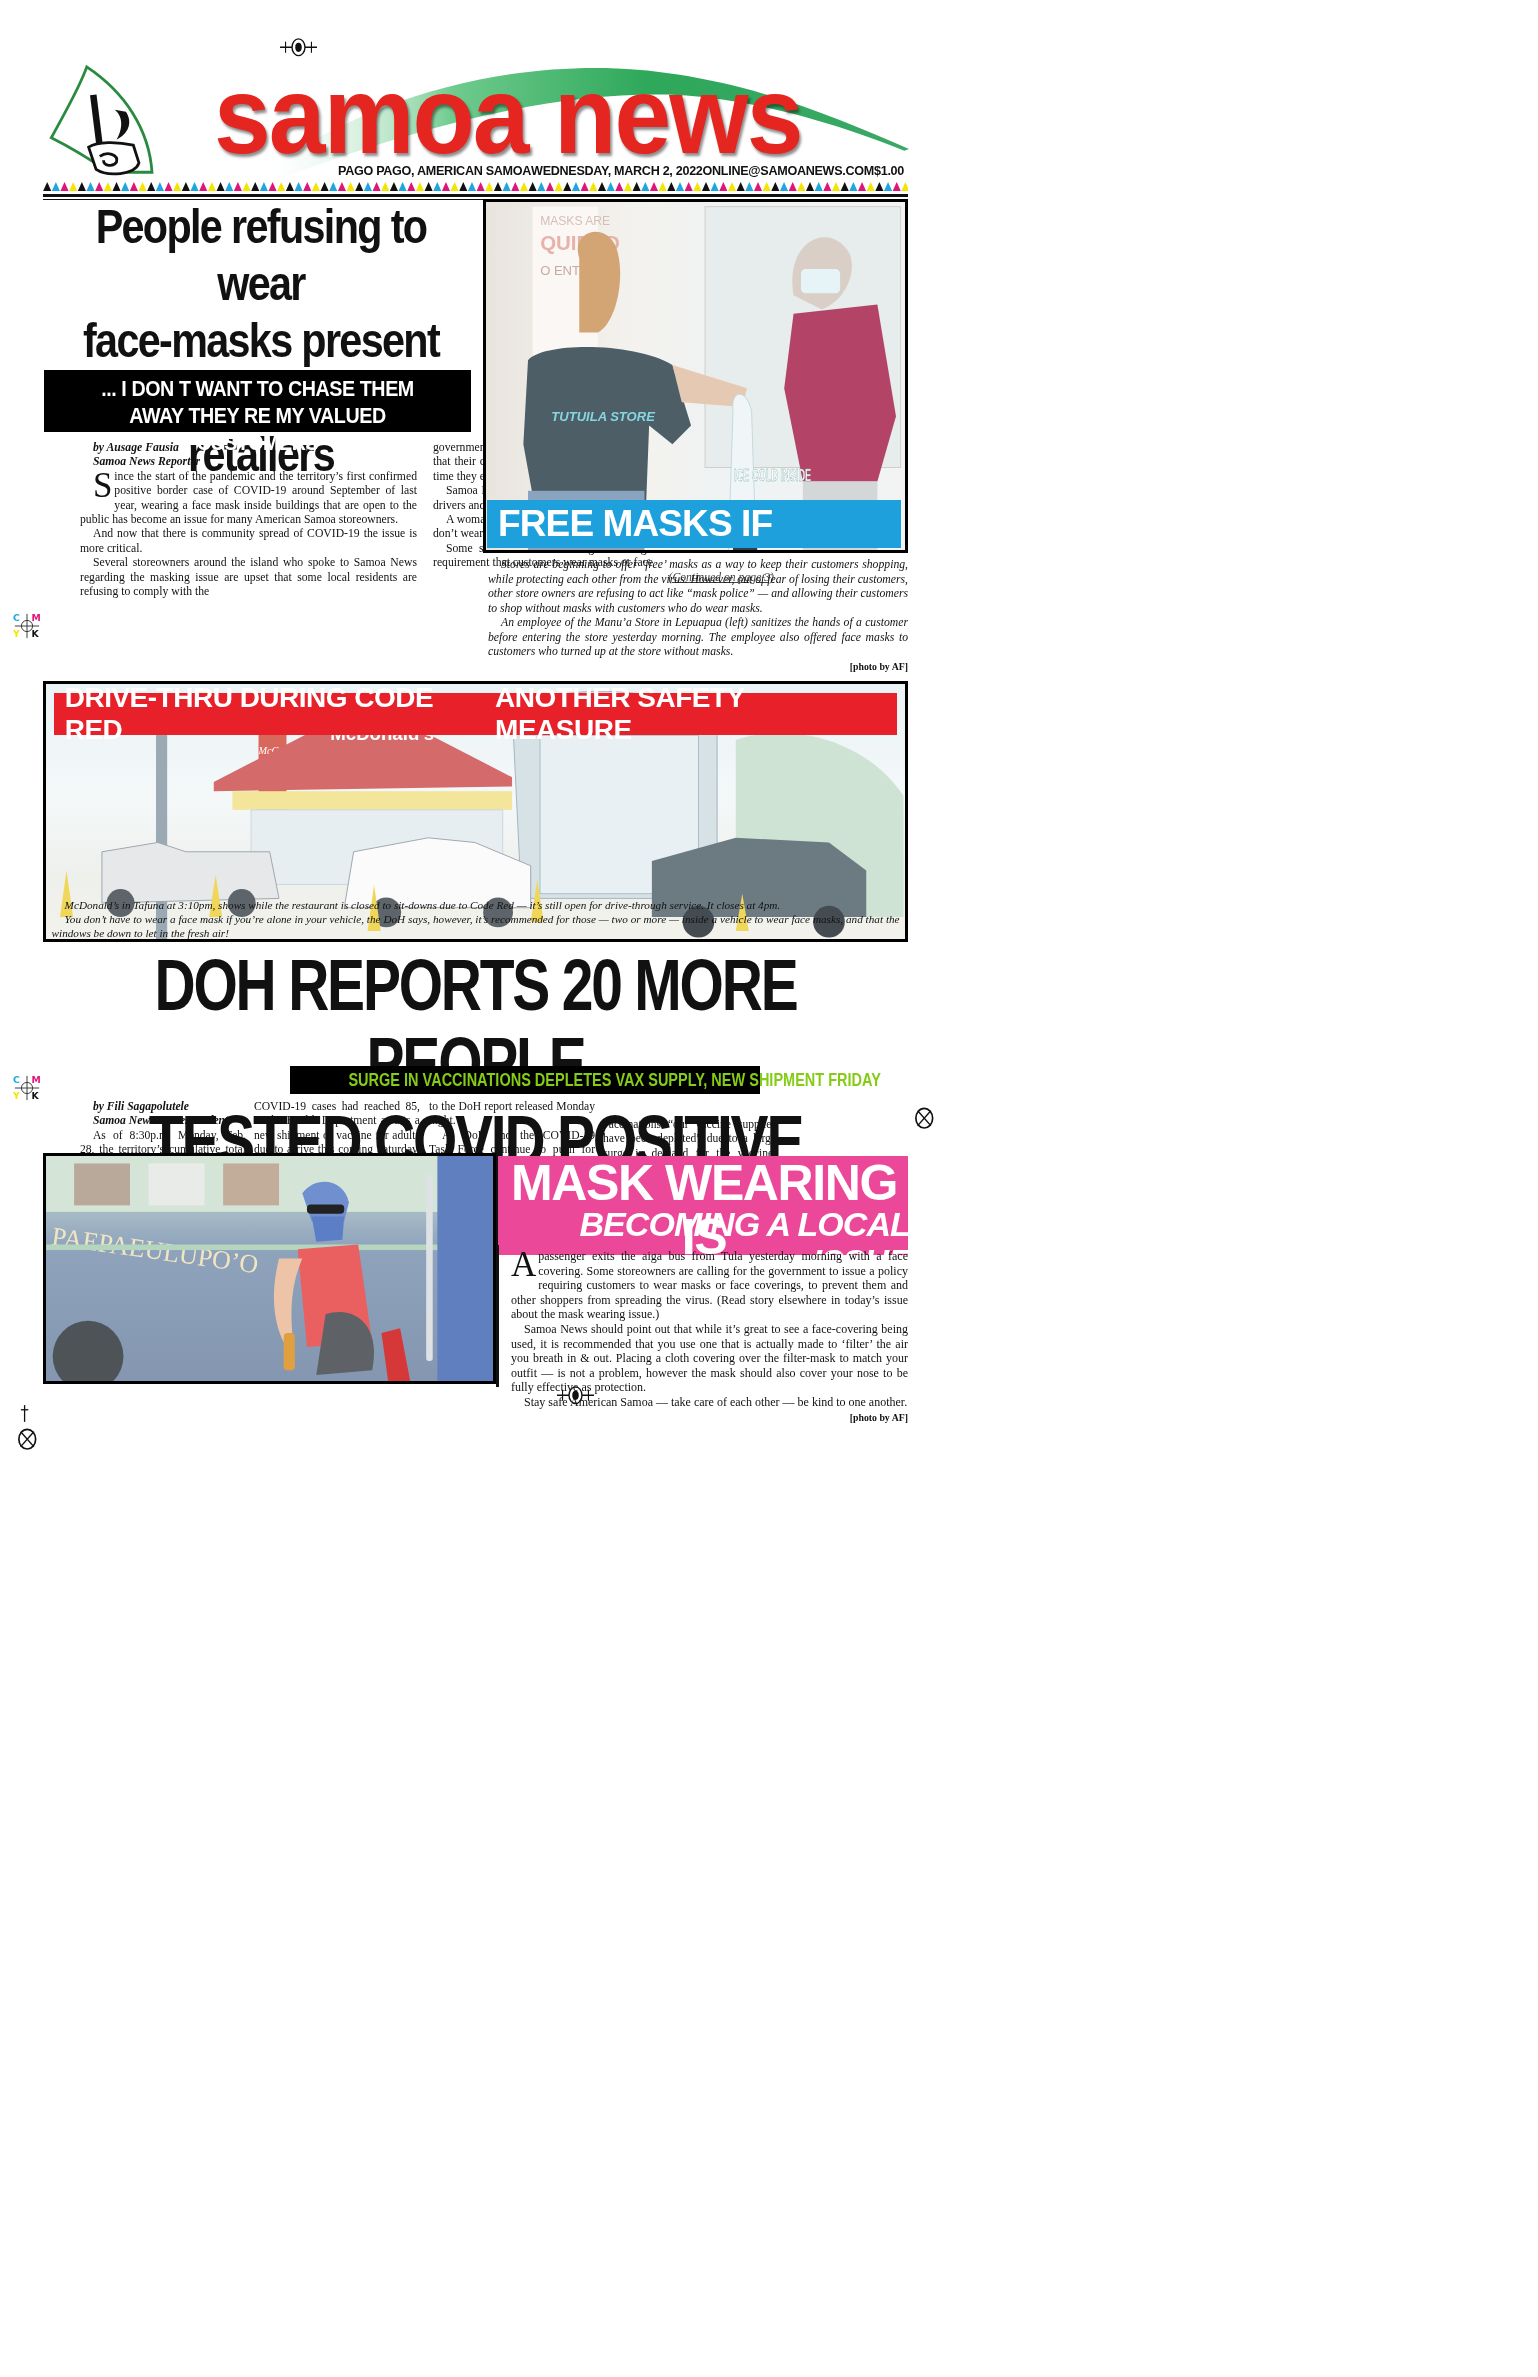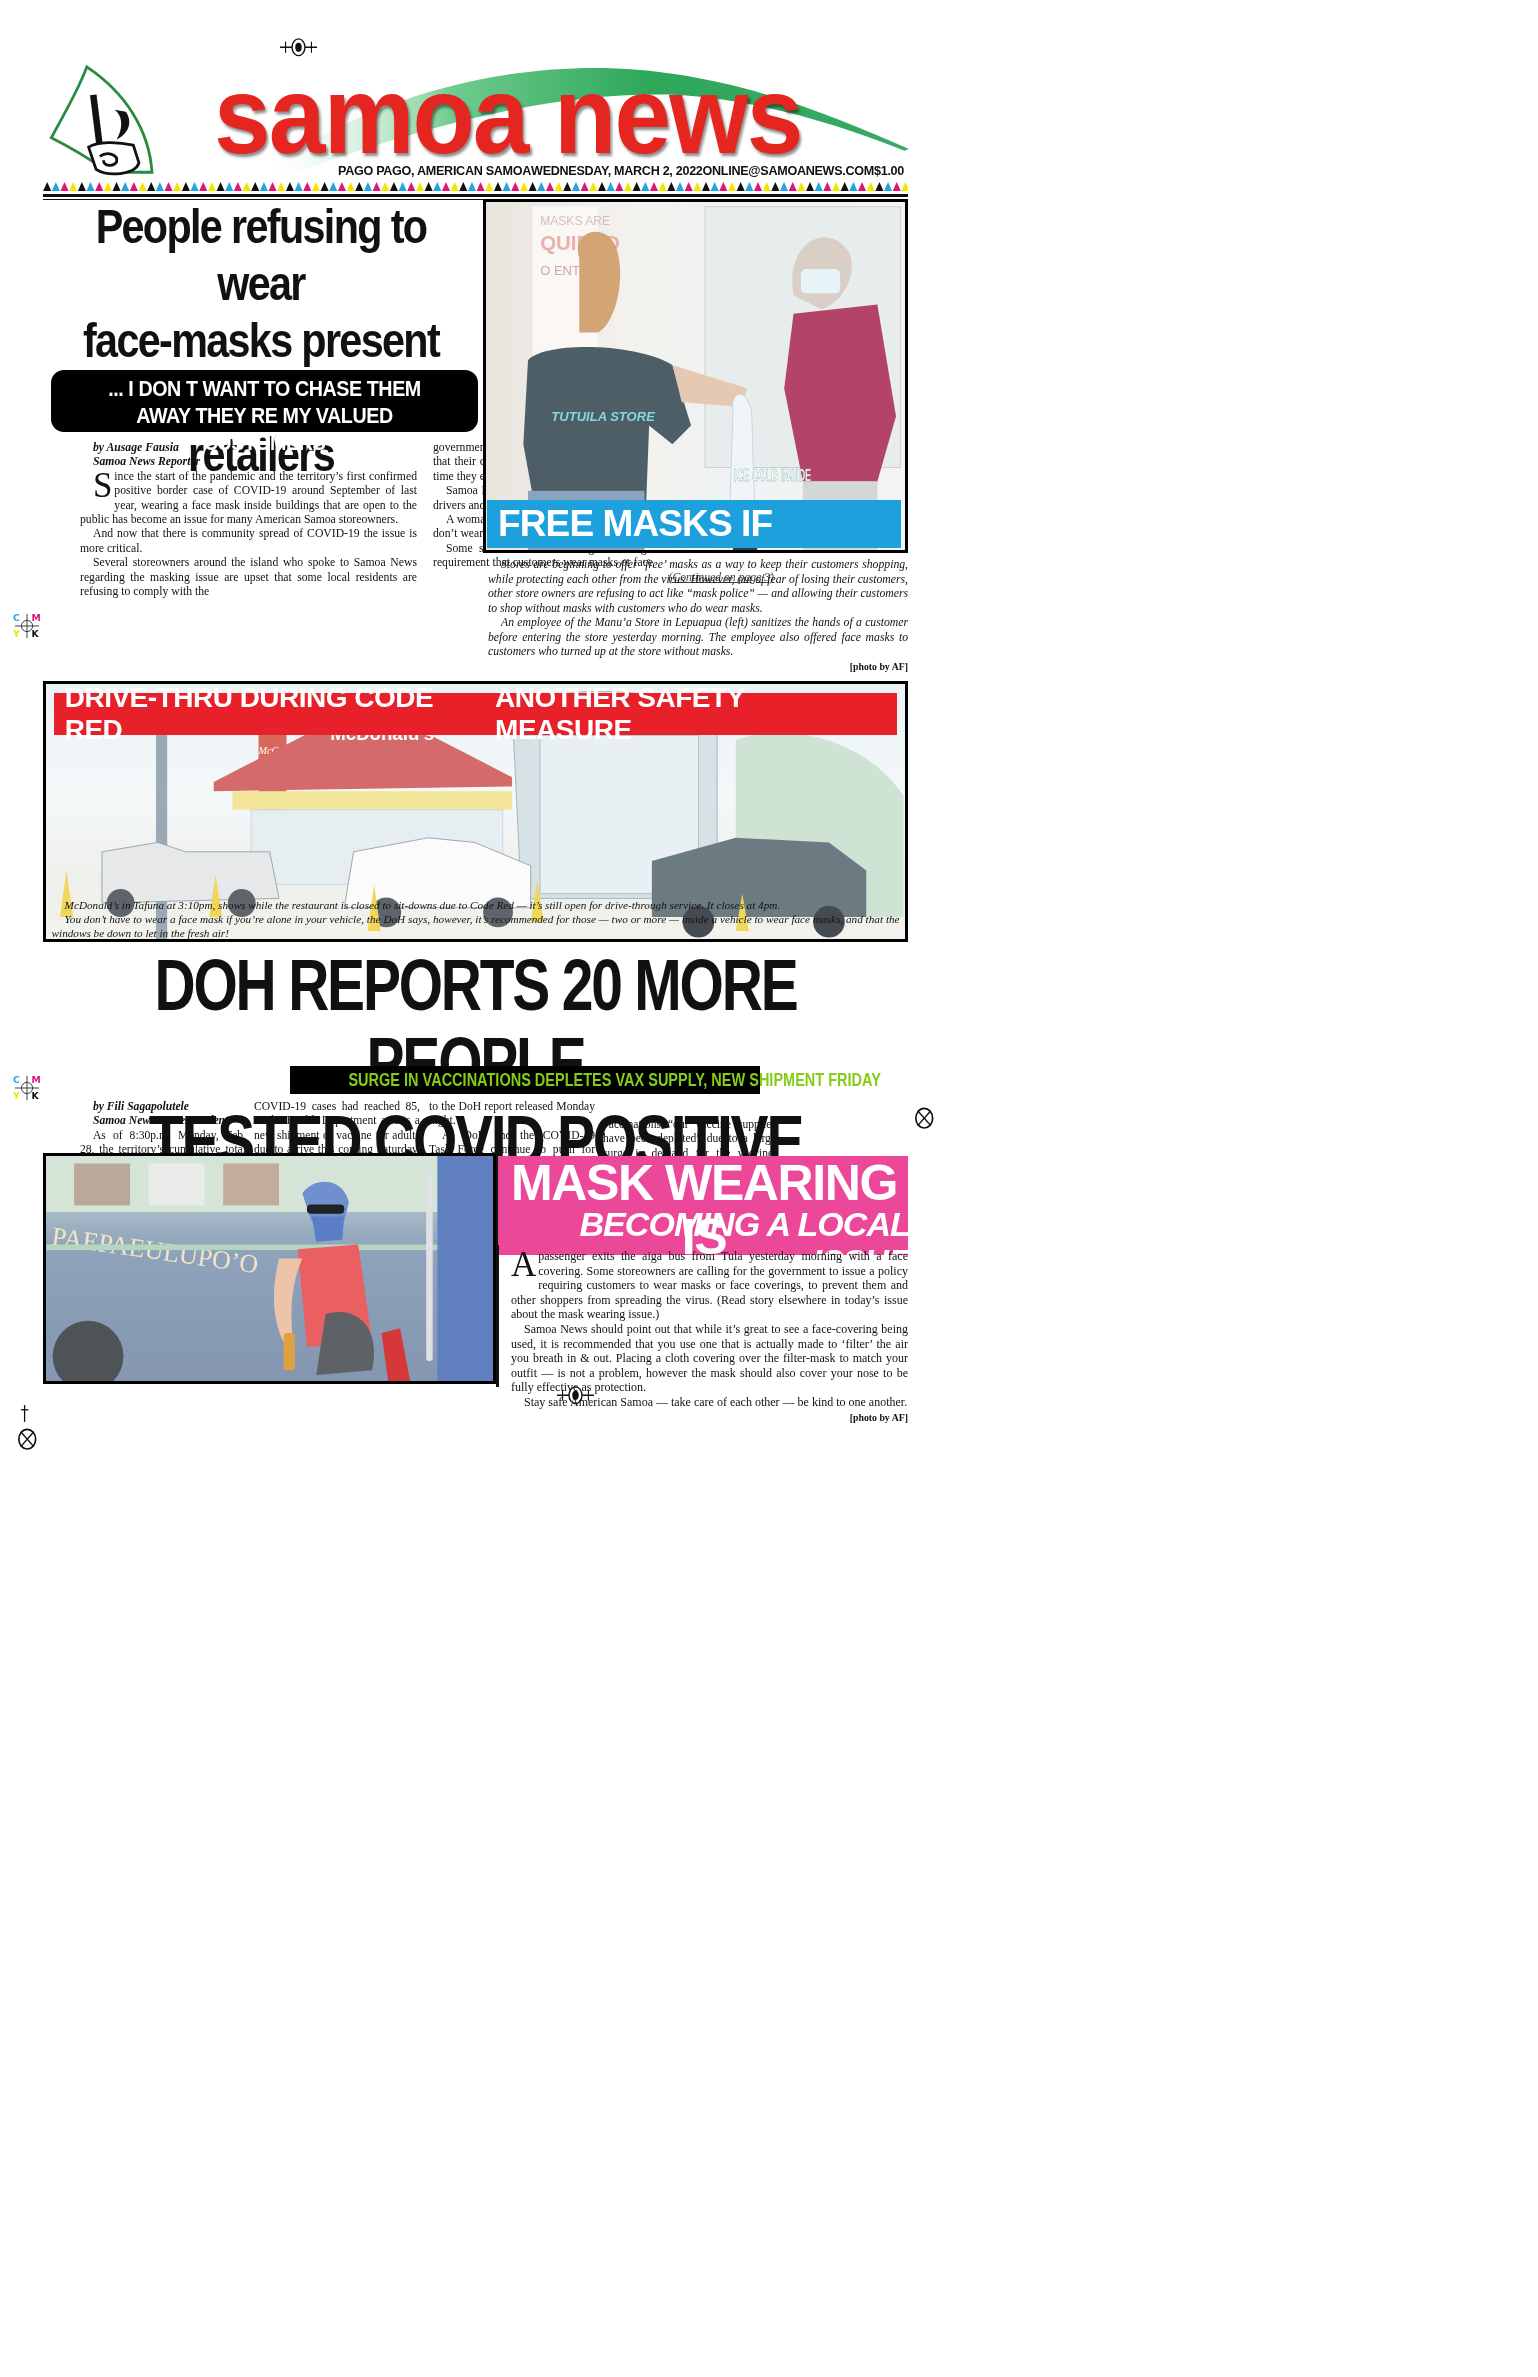--- a/index.html
+++ b/index.html
@@ -29,24 +29,24 @@
   .rule-thick { position: absolute; left: 43px; width: 865px; background: #111; }
 
   
   .headline {
     position: absolute; left: 43px; top: 198px; width: 436px; text-align: center;
     font-family: "Liberation Sans", "DejaVu Sans", sans-serif; font-weight: bold;
     font-size: 48px; line-height: 57px; letter-spacing: -1.9px;
     transform: scaleX(0.86); transform-origin: center top;
   }
   .deck {
-    position: absolute; left: 51px; top: 370px; width: 427px; height: 62px;
+    position: absolute; left: 44px; top: 370px; width: 427px; height: 62px;
     background: #000; color: #fff; text-align: center;
     font-family: "Liberation Sans", sans-serif; font-weight: bold;
-    font-size: 22.4px; line-height: 27px; padding-top: 4.7px; letter-spacing: -0.5px; border-radius: 13px;
+    font-size: 22.4px; line-height: 27px; padding-top: 4.7px; letter-spacing: -0.5px;
   }
   .deck span { display: block; transform: scaleX(0.88); }
   .col {
     position: absolute; font-size: 11.7px; line-height: 14.4px; text-align: justify;
   }
   .col p { text-indent: 13px; }
   .col p.noindent { text-indent: 0; }
   .byline { font-style: italic; font-weight: bold; text-indent: 0; }
   .dropcap {
     float: left; font-size: 35px; line-height: 28px; padding-right: 1.9px; margin-left: 13px; margin-top: 1.9px;

